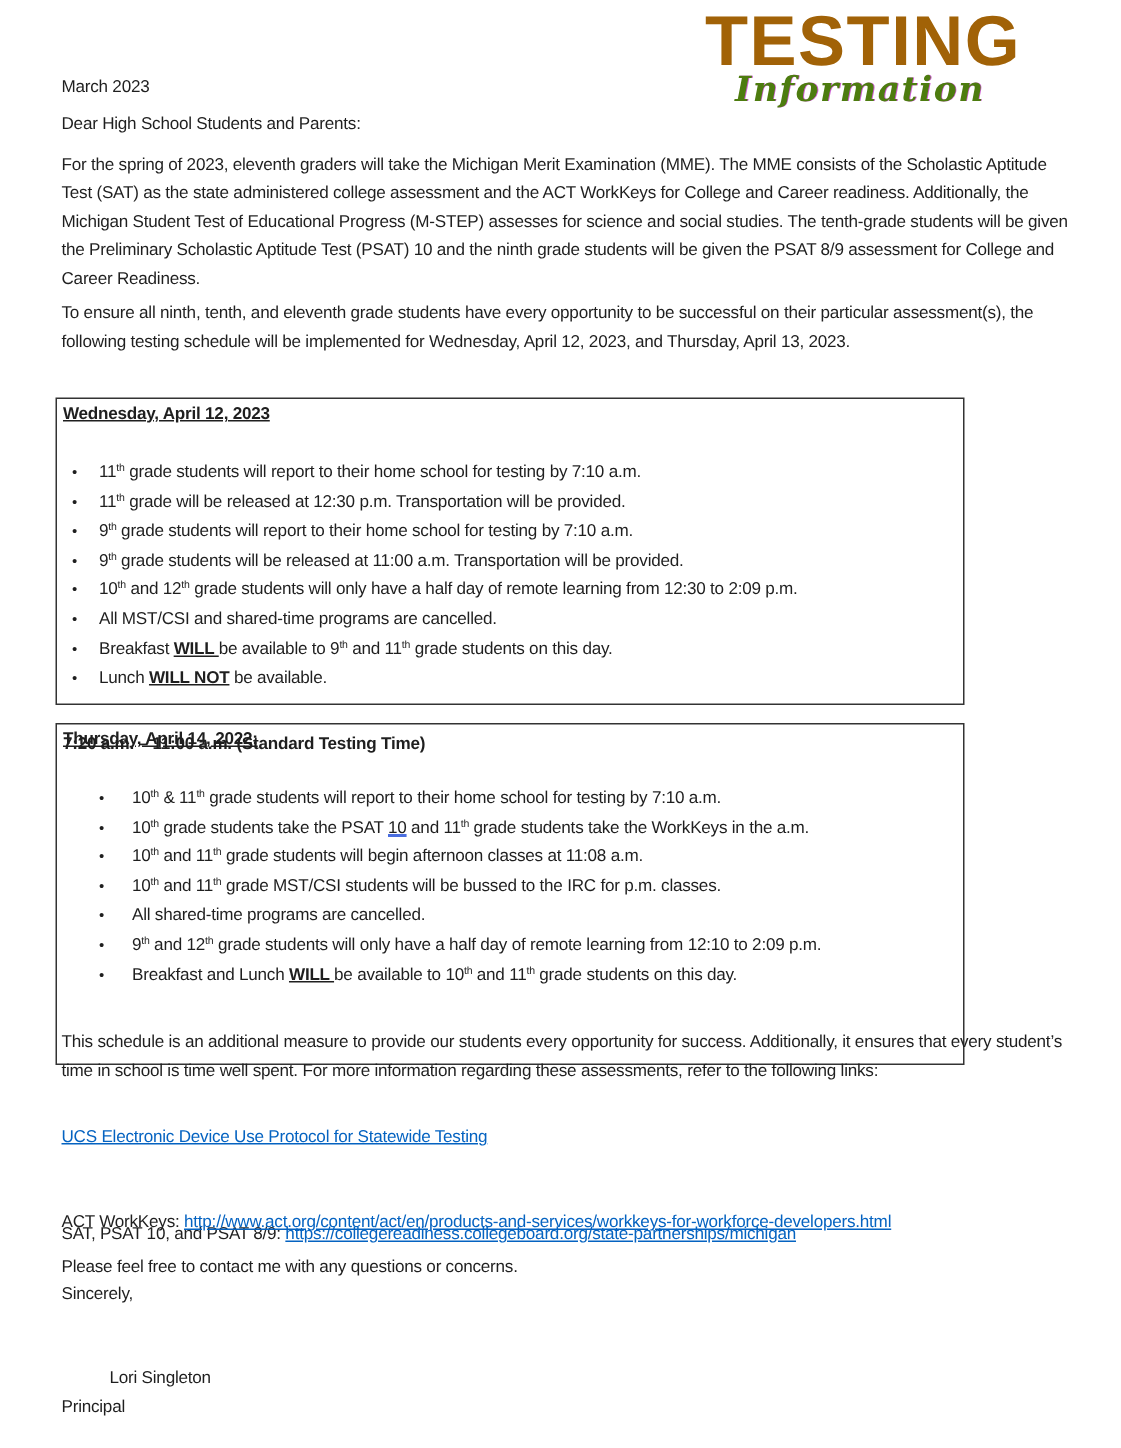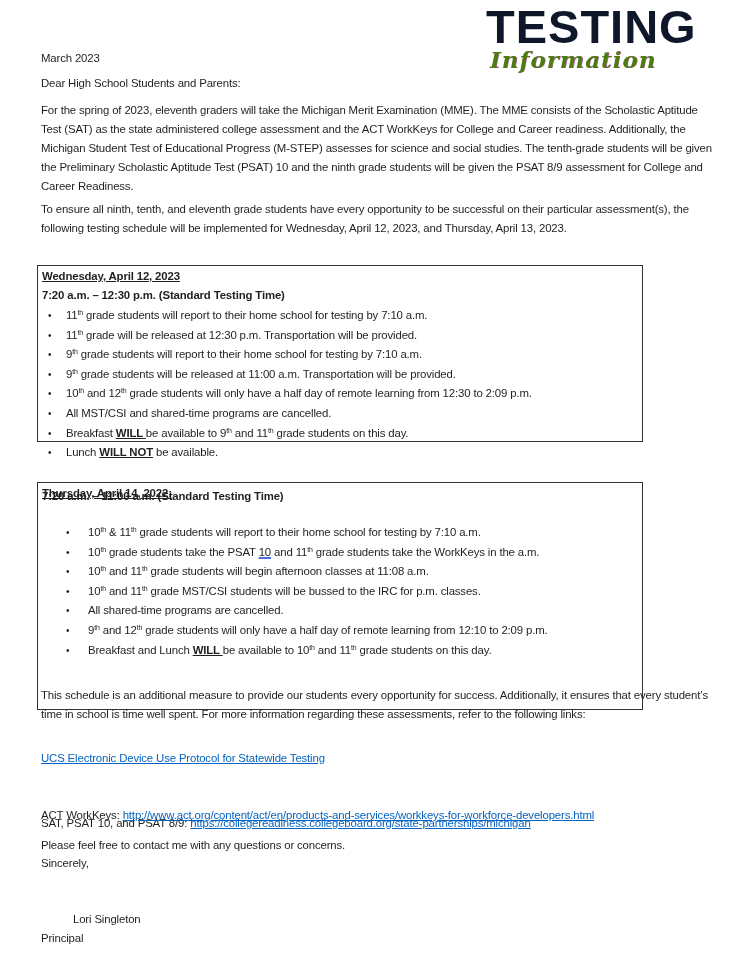--- a/index.html
+++ b/index.html
@@ -7,21 +7,21 @@
       width: 747px; height: 965px; position: relative; overflow: hidden;
       font-family: "Liberation Sans", "DejaVu Sans", sans-serif;
       color: #1f1f1f; font-size: 11.4px;
     }
     .para { position: absolute; left: 41px; width: 680px; line-height: 19px; letter-spacing: -0.15px; }
 
     
     #logo-title {
       position: absolute; left: 470px; top: 2px;
       font-family: "Liberation Sans", sans-serif; font-weight: bold;
-      font-size: 47px; letter-spacing: 1px; color: #0f172a; line-height: 50px; margin-left: 16px;
+      font-size: 47px; letter-spacing: 1px; color: #a16207; line-height: 50px;
     }
     #logo-sub {
       position: absolute; left: 490px; top: 47px;
       font-family: "DejaVu Serif", serif; font-style: italic;
       font-size: 23px; color: #4d7c0f; letter-spacing: 1px; line-height: 26px;
       text-shadow: 0.6px 0 0 #d05fd8;
       font-weight: bold;
     }
 
     .box {
@@ -46,23 +46,22 @@
 <body>
 
 <div id="logo-title">TESTING</div>
 <div id="logo-sub">Information</div>
 
 <div class="para" style="top:49px;">March 2023</div>
 <div class="para" style="top:74px;">Dear High School Students and Parents:</div>
 <div class="para" style="top:101px; width:672px;">For the spring of 2023, eleventh graders will take the Michigan Merit Examination (MME).  The MME consists of the Scholastic Aptitude Test (SAT) as the state administered college assessment and the ACT WorkKeys for College and Career readiness.  Additionally, the Michigan Student Test of Educational Progress (M-STEP) assesses for science and social studies.  The tenth-grade students will be given the Preliminary Scholastic Aptitude Test (PSAT) 10 and the ninth grade students will be given the PSAT 8/9 assessment for College and Career Readiness.</div>
 <div class="para" style="top:200px; width:680px;">To ensure all ninth, tenth, and eleventh grade students have every opportunity to be successful on their particular assessment(s), the following testing schedule will be implemented for Wednesday, April 12, 2023, and Thursday, April 13, 2023.</div>
 
-<div class="box box1" style="top:265px; height:177px;">
+<div class="box box1" style="top:265px; height:205px;">
   <div class="box-head box-date" style="top:1px;">Wednesday, April 12, 2023</div>
-  <div class="box-head" style="top:20px;">7:20 a.m. – 12:30 p.m. (Standard Testing Time)</div>
   <ul style="top:40px;">
     <li><span class="bullet">•</span><span>11</span><sup>th</sup><span> grade students will report to their home school for testing by 7:10 a.m.</span></li>
     <li><span class="bullet">•</span><span>11</span><sup>th</sup><span> grade will be released at 12:30 p.m.  Transportation will be provided.</span></li>
     <li><span class="bullet">•</span><span>9</span><sup>th</sup><span> grade students will report to their home school for testing by 7:10 a.m.</span></li>
     <li><span class="bullet">•</span><span>9</span><sup>th</sup><span> grade students will be released at 11:00 a.m. Transportation will be provided.</span></li>
     <li><span class="bullet">•</span><span>10</span><sup>th</sup><span> and 12</span><sup>th</sup><span> grade students will only have a half day of remote learning from 12:30 to 2:09 p.m.</span></li>
     <li><span class="bullet">•</span><span>All MST/CSI and shared-time programs are cancelled.</span></li>
     <li><span class="bullet">•</span><span>Breakfast </span><span class="emph">WILL </span><span>be available to 9</span><sup>th</sup><span> and 11</span><sup>th</sup><span> grade students on this day.</span></li>
     <li><span class="bullet">•</span><span>Lunch </span><span class="emph">WILL NOT</span><span> be available.</span></li>
   </ul>

